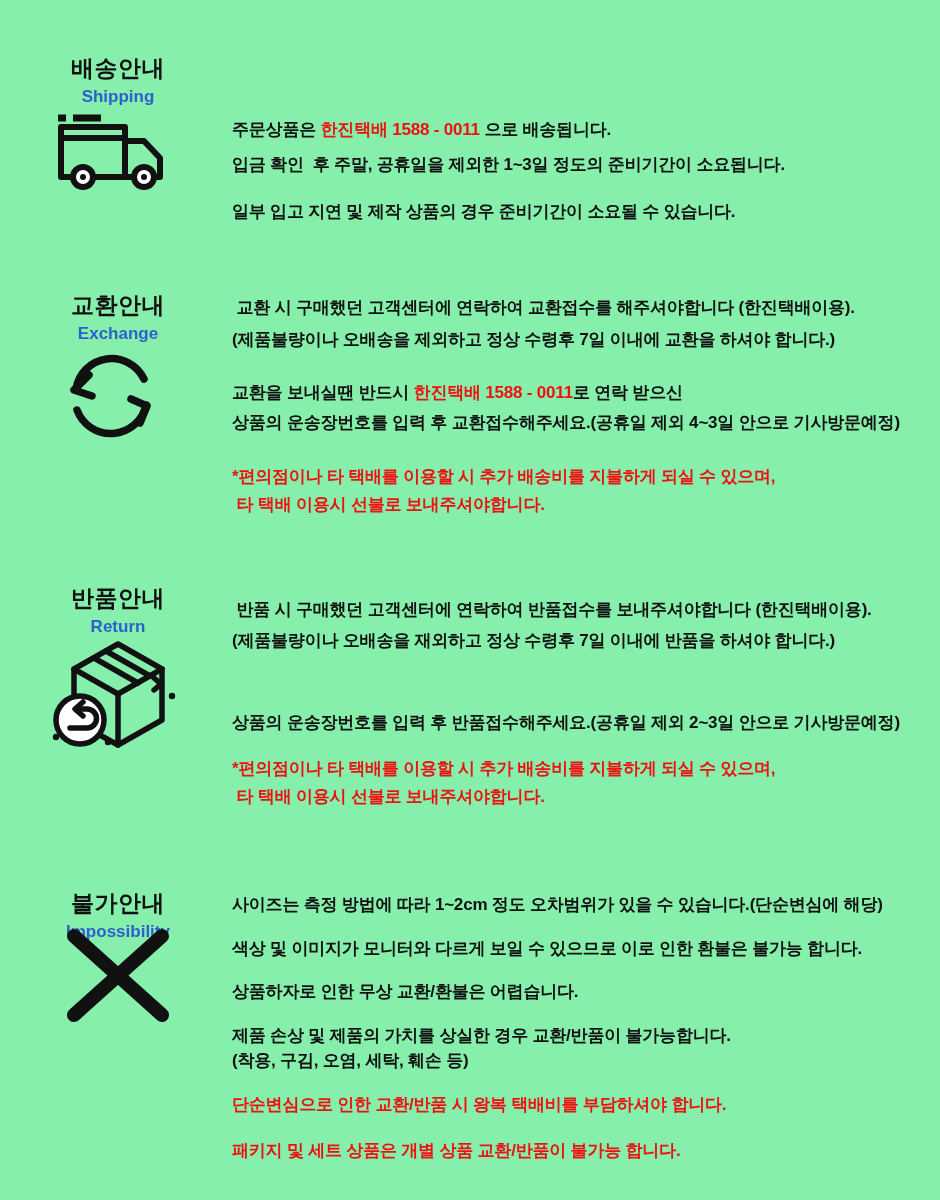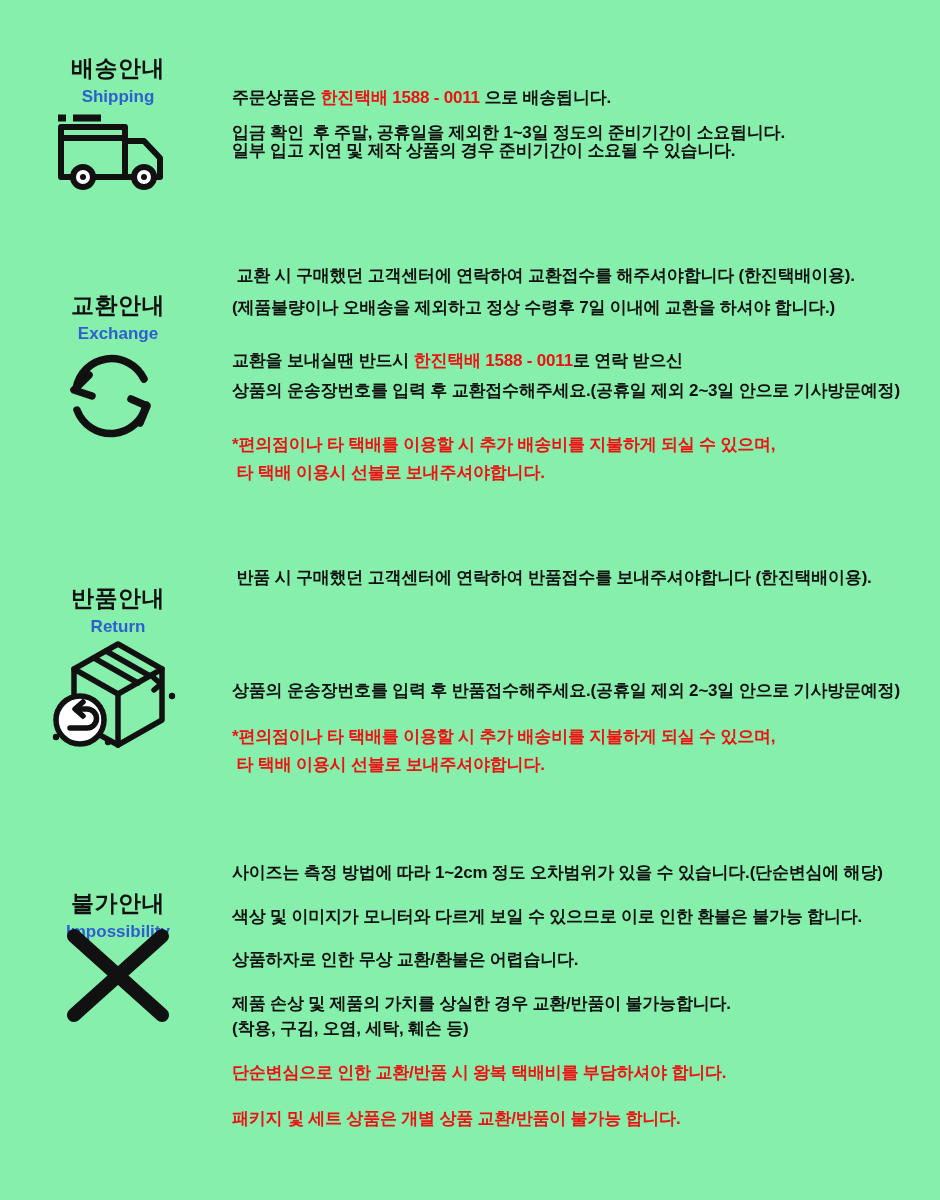--- a/index.html
+++ b/index.html
@@ -5,21 +5,21 @@
   html,body{margin:0;padding:0;background:#ffffff;}
   :root{--accent-blue:#2e5fce;--accent-red:#ee1111;--ink:#111111;}
   .page{position:relative;width:940px;height:1200px;background:#86efac;overflow:hidden;
         font-family:"Liberation Sans","DejaVu Sans",sans-serif;}
   .head{position:absolute;left:33px;width:170px;text-align:center;}
   .title{font-size:23px;font-weight:bold;color:var(--ink);line-height:26px;letter-spacing:0.5px;}
   .subtitle{font-size:17px;font-weight:bold;color:var(--accent-blue);line-height:20px;margin-top:6px;}
   .icon{position:absolute;color:var(--ink);}
   .icon svg{width:100%;height:100%;display:block;}
   .line{position:absolute;left:232px;font-size:17px;font-weight:bold;color:var(--ink);
-        line-height:21px;white-space:pre;letter-spacing:-0.2px;}
+        line-height:21px;white-space:pre;letter-spacing:-0.2px;margin-top:32px;}
   .line .red{color:var(--accent-red);}
 </style>
 </head>
 <body>
 
 <div class="page">
 
   <div class="head" style="top:55px">
     <div class="title">배송안내</div>
     <div class="subtitle">Shipping</div>
@@ -34,40 +34,40 @@
         <path d="M69 32 H88 L104 49 V68 H69"></path>
       </g>
       <circle cx="27" cy="68" r="10" fill="#ffffff" stroke="currentColor" stroke-width="6"></circle>
       <circle cx="27" cy="68" r="3" fill="currentColor"></circle>
       <circle cx="88" cy="68" r="10" fill="#ffffff" stroke="currentColor" stroke-width="6"></circle>
       <circle cx="88" cy="68" r="3" fill="currentColor"></circle>
     </svg>
   </div>
   <div class="line" style="top:87px"><span>주문상품은 </span><span class="red">한진택배 1588 - 0011</span><span> 으로 배송됩니다.</span></div>
   <div class="line" style="top:122px"><span>입금 확인  후 주말, 공휴일을 제외한 1~3일 정도의 준비기간이 소요됩니다.</span></div>
-  <div class="line" style="top:140px"><span>일부 입고 지연 및 제작 상품의 경우 준비기간이 소요될 수 있습니다.</span></div>
+  <div class="line" style="top:169px"><span>일부 입고 지연 및 제작 상품의 경우 준비기간이 소요될 수 있습니다.</span></div>
 
   <div class="head" style="top:292px">
     <div class="title">교환안내</div>
     <div class="subtitle">Exchange</div>
   </div>
   <div class="icon" style="left:61px;top:345px;width:100px;height:103px">
     <svg viewBox="0 0 100 103" preserveAspectRatio="xMidYMid meet">
       <g fill="none" stroke="currentColor" stroke-width="7.5" stroke-linecap="round" stroke-linejoin="round">
         <path d="M83 34 A36 36 0 0 0 15 44"></path>
         <path d="M28 30 L13 45 L31 51"></path>
         <path d="M16 65 A36 36 0 0 0 85 60"></path>
         <path d="M70 54 L86 61 L79 78"></path>
       </g>
     </svg>
   </div>
   <div class="line" style="top:265px"><span> 교환 시 구매했던 고객센터에 연락하여 교환접수를 해주셔야합니다 (한진택배이용).</span></div>
   <div class="line" style="top:297px"><span>(제품불량이나 오배송을 제외하고 정상 수령후 7일 이내에 교환을 하셔야 합니다.)</span></div>
   <div class="line" style="top:350px"><span>교환을 보내실땐 반드시 </span><span class="red">한진택배 1588 - 0011</span><span>로 연락 받으신</span></div>
-  <div class="line" style="top:380px"><span>상품의 운송장번호를 입력 후 교환접수해주세요.(공휴일 제외 2~3일 안으로 기사방문예정)</span></div>
+  <div class="line" style="top:380px"><span>상품의 운송장번호를 입력 후 교환접수해주세요.(공휴일 제외 4~3일 안으로 기사방문예정)</span></div>
   <div class="line" style="top:434px"><span class="red">*편의점이나 타 택배를 이용할 시 추가 배송비를 지불하게 되실 수 있으며,</span></div>
   <div class="line" style="top:462px"><span class="red"> 타 택배 이용시 선불로 보내주셔야합니다.</span></div>
 
   <div class="head" style="top:585px">
     <div class="title">반품안내</div>
     <div class="subtitle">Return</div>
   </div>
   <div class="icon" style="left:50px;top:634px;width:136px;height:136px">
     <svg viewBox="0 0 136 136" preserveAspectRatio="xMidYMid meet">
       <g fill="none" stroke="currentColor" stroke-width="5.5" stroke-linejoin="round" stroke-linecap="round">
@@ -81,20 +81,21 @@
       </g>
       <circle cx="30" cy="86" r="24" fill="#ffffff" stroke="currentColor" stroke-width="5.5"></circle>
       <path d="M20 94 H37 A9.5 9.5 0 0 0 37 75 H26" fill="none" stroke="currentColor" stroke-width="5.5" stroke-linecap="round"></path>
       <path d="M33 68 L25 75 L33 82" fill="none" stroke="currentColor" stroke-width="5.5" stroke-linecap="round" stroke-linejoin="round"></path>
       <circle cx="58" cy="108" r="3.2" fill="currentColor"></circle>
       <circle cx="6" cy="103" r="3.2" fill="currentColor"></circle>
       <circle cx="122" cy="62" r="3.2" fill="currentColor"></circle>
     </svg>
   </div>
   <div class="line" style="top:567px"><span> 반품 시 구매했던 고객센터에 연락하여 반품접수를 보내주셔야합니다 (한진택배이용).</span></div>
+  <div class="line" style="top:598px"><span>(제품불량이나 오배송을 재외하고 정상 수령후 7일 이내에 반품을 하셔야 합니다.)</span></div>
   <div class="line" style="top:680px"><span>상품의 운송장번호를 입력 후 반품접수해주세요.(공휴일 제외 2~3일 안으로 기사방문예정)</span></div>
   <div class="line" style="top:726px"><span class="red">*편의점이나 타 택배를 이용할 시 추가 배송비를 지불하게 되실 수 있으며,</span></div>
   <div class="line" style="top:754px"><span class="red"> 타 택배 이용시 선불로 보내주셔야합니다.</span></div>
 
   <div class="head" style="top:890px">
     <div class="title">불가안내</div>
     <div class="subtitle">Impossibility</div>
   </div>
   <div class="icon" style="left:64px;top:928px;width:108px;height:95px">
     <svg viewBox="0 0 108 95" preserveAspectRatio="xMidYMid meet">

